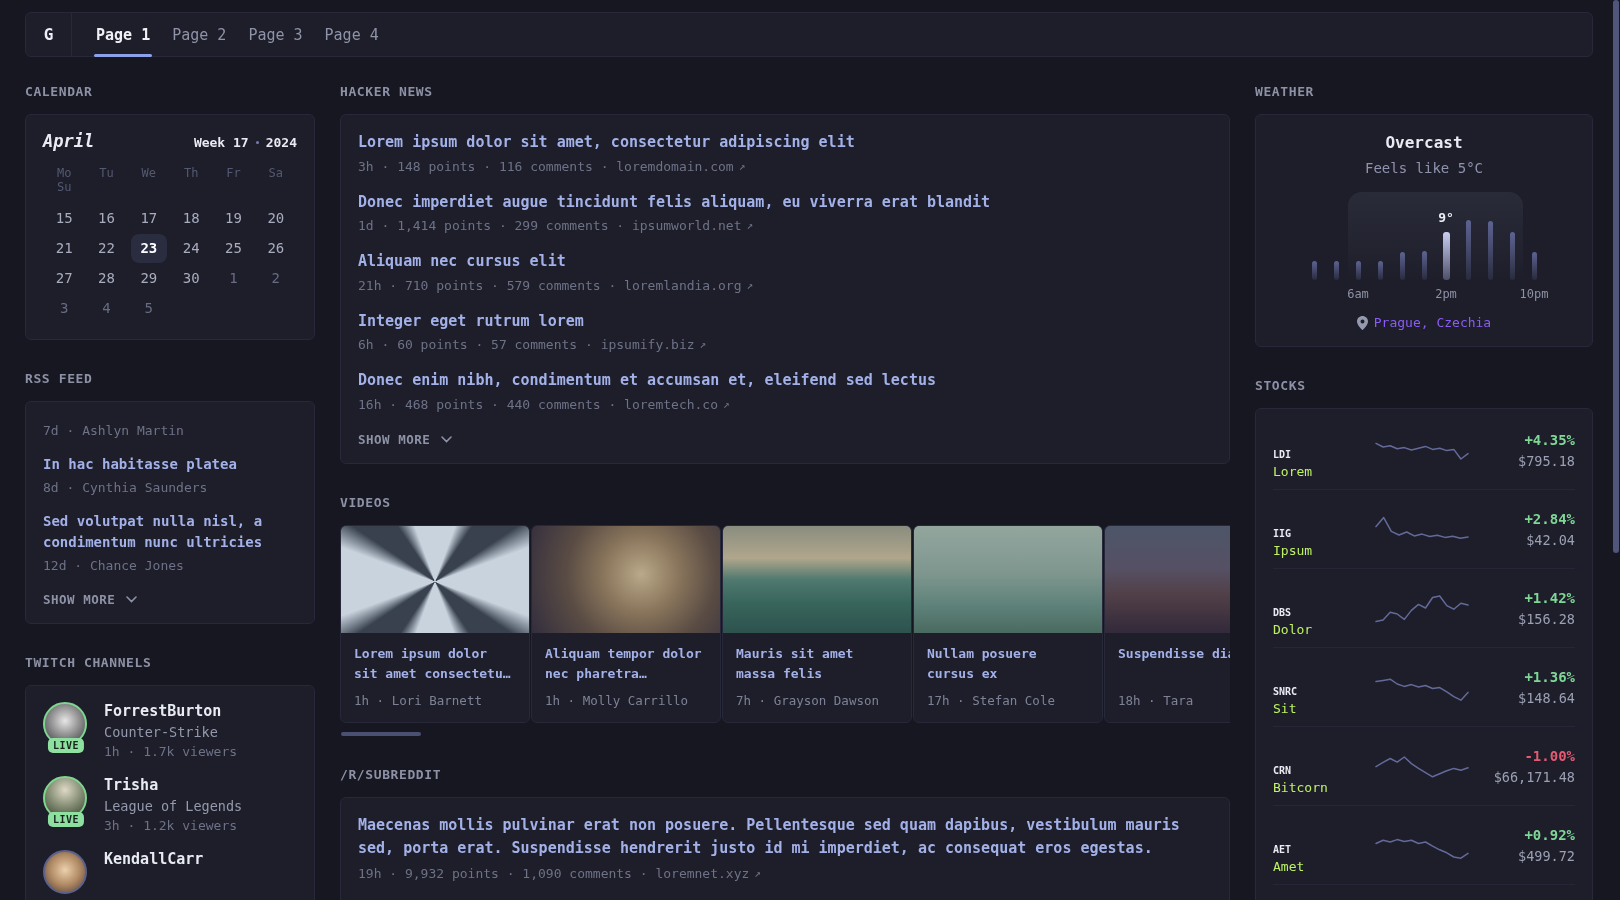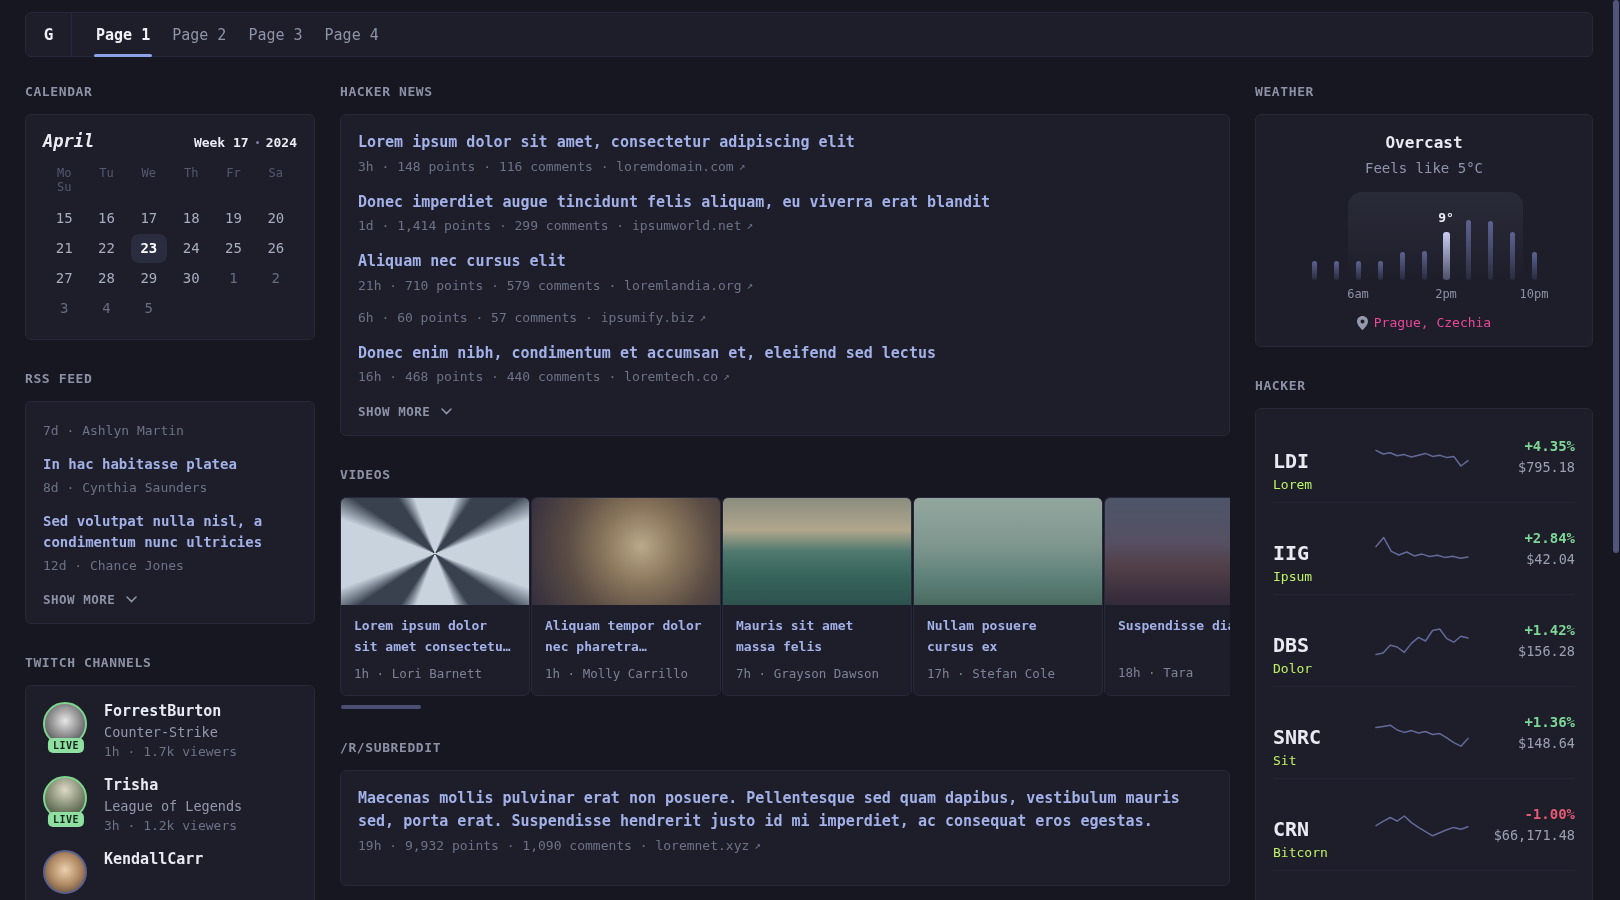--- a/index.html
+++ b/index.html
@@ -112,28 +112,28 @@
   .wx-area{position:relative;width:225px;height:88px;margin:0 auto;}
   .wx-daylight{position:absolute;top:0;bottom:0;border-radius:14px 14px 0 0;
     background:linear-gradient(180deg,#2a2b38 0%,rgba(42,43,56,.3) 75%,rgba(42,43,56,0) 100%);}
   .wx-bar{position:absolute;bottom:0;width:5px;border-radius:3px;
     background:linear-gradient(180deg,#5d6392 0%,rgba(93,99,146,.18) 100%);}
   .wx-bar.cur{width:7px;background:linear-gradient(180deg,#c9cef2 0%,rgba(165,172,220,.35) 100%);}
   .wx-temp{position:absolute;font-size:13px;font-weight:bold;color:#eceef5;transform:translateX(-50%);}
   .wx-labels{position:relative;width:225px;margin:7px auto 0;height:15px;font-size:12px;color:var(--sec);text-decoration:underline;}
   .wx-labels span{position:absolute;transform:translateX(-50%);top:0;}
   .wx-loc{margin-top:13px;display:flex;justify-content:center;align-items:center;gap:6px;
-    font-size:13px;color:#ec4899;text-align:right;}
+    font-size:13px;color:#8b5cf6;text-align:right;}
 
   
   .stocks-card{padding:2px 17px;}
   .stock-row{display:flex;align-items:center;padding:10px 0;border-bottom:1px solid #252637;cursor:pointer;}
   .stock-row:last-child{border-bottom:none;}
   .stock-id{width:100px;}
-  .stock-sym{font-size:20px;font-weight:bold;margin-top:28px;}
+  .stock-sym{font-size:10px;font-weight:bold;margin-top:28px;}
   .stock-name{font-size:13px;color:#bef264;margin-top:4px;}
   .stock-spark{flex:1;color:var(--spark);display:flex;justify-content:center;align-items:center;}
   .stock-vals{width:104px;text-align:right;}
   .stock-change{font-size:14px;font-weight:600;color:var(--green);}
   .stock-change.neg{color:var(--red);}
   .stock-price{font-size:13.5px;color:#9ba0b4;margin-top:5px;}
 
   .page-scrollbar{position:absolute;right:1px;top:0;width:6px;height:553px;background:#50557b;border-radius:3px;cursor:pointer;}
 </style>
 </head>
@@ -374,20 +374,21 @@
 
               <div class="feed-item">
                 <span class="feed-title">Aliquam nec cursus elit</span>
                 <div class="meta">
                   <span>21h · 710 points · 579 comments · loremlandia.org</span>
                   <span class="ext">↗</span>
                 </div>
               </div>
 
               <div class="feed-item">
+                <span class="feed-title">Integer eget rutrum lorem</span>
                 <div class="meta">
                   <span>6h · 60 points · 57 comments · ipsumify.biz</span>
                   <span class="ext">↗</span>
                 </div>
               </div>
 
               <div class="feed-item">
                 <span class="feed-title">Donec enim nibh, condimentum et accumsan et, eleifend sed lectus</span>
                 <div class="meta">
                   <span>16h · 468 points · 440 comments · loremtech.co</span>
@@ -501,21 +502,21 @@
           <div class="wx-loc">
             <svg width="11" height="14" viewBox="0 0 11 14">
                 <path d="M5.5 0C2.5 0 0 2.4 0 5.4 0 9.4 5.5 14 5.5 14S11 9.4 11 5.4C11 2.4 8.5 0 5.5 0zm0 7.4a2 2 0 110-4 2 2 0 010 4z" fill="#9499ad"></path>
               </svg>
             <span>Prague, Czechia</span>
           </div>
         </div>
       </section>
 
       <section class="widget">
-        <div class="sec-title">HACKER</div>
+        <div class="sec-title">STOCKS</div>
         <div class="card stocks-card">
 
             <div class="stock-row">
               <div class="stock-id">
                 <div class="stock-sym">LDI</div>
                 <div class="stock-name">Lorem</div>
               </div>
               <div class="stock-spark">
                 <svg width="96" height="34" viewBox="0 0 96 34">
                   <polyline points="2.0,10.4 9.1,14.0 16.2,12.8 23.2,15.8 30.3,14.6 37.4,17.0 44.5,15.2 51.5,13.4 58.6,16.4 65.7,15.2 72.8,17.6 79.8,16.4 86.9,26.0 94.0,20.6" fill="none" stroke="currentColor" stroke-width="1.5" stroke-linejoin="round" stroke-linecap="round"></polyline>

